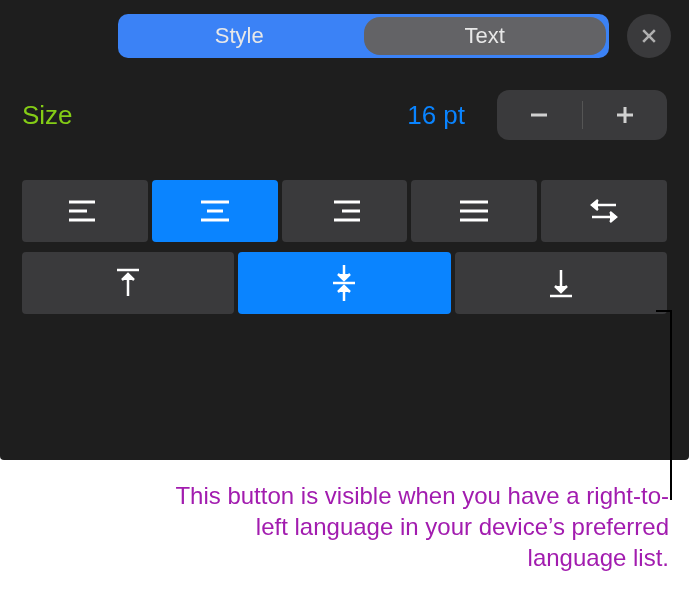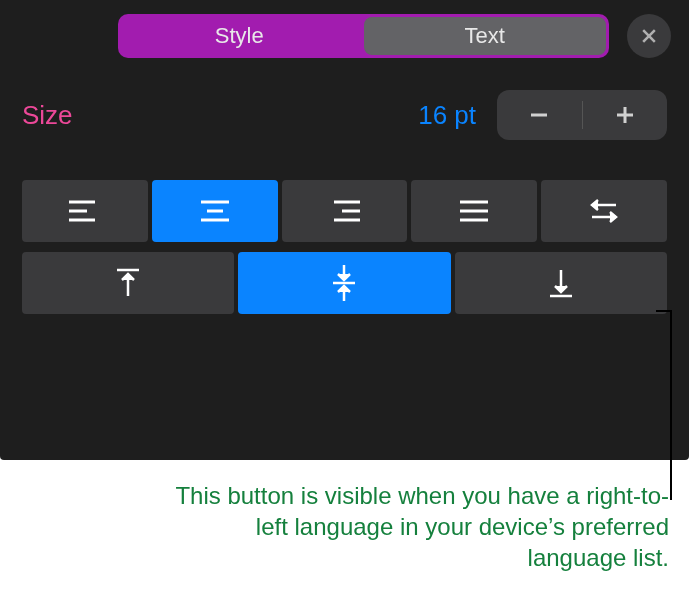--- a/index.html
+++ b/index.html
@@ -16,59 +16,59 @@
   }
   
   .tabs-row {
     display: flex;
     align-items: center;
     padding: 14px 18px 0 18px;
     gap: 18px;
   }
   .seg {
     display: flex;
-    background: #a21caf;
+    background: #3b82f6;
     border-radius: 10px;
     height: 44px;
     flex: 1;
     overflow: hidden;
     margin-left: 100px;
   }
   .seg-item {
     flex: 1;
     display: flex;
     align-items: center;
     justify-content: center;
     font-size: 22px;
     color: #e8e8e8;
     cursor: pointer;
   }
   .seg-item.active {
     background: #636366;
-    border-radius: 8px;
+    border-radius: 16px;
     margin: 3px;
   }
   .close-btn {
     width: 44px; height: 44px;
     border-radius: 50%;
     background: #3a3a3c;
     display: flex; align-items: center; justify-content: center;
     color: #b0b0b0;
   }
   .close-btn svg { width: 20px; height: 20px; stroke: #b0b0b0; stroke-width: 3; }
   
   .row {
     display: flex;
     align-items: center;
     padding: 0 22px;
     margin-top: 32px;
     gap: 18px;
   }
-  .row-label { font-size: 26px; color: #ec4899; flex: 1; }
-  .size-value { font-size: 26px; color: #0a84ff; margin-right: 3px; }
+  .row-label { font-size: 26px; color: #84cc16; flex: 1; }
+  .size-value { font-size: 26px; color: #0a84ff; margin-right: 14px; }
   .stepper {
     display: flex;
     background: #3a3a3c;
     border-radius: 12px;
     height: 50px;
     width: 170px;
     align-items: center;
   }
   .stepper-btn {
     flex: 1; display: flex; align-items: center; justify-content: center;
@@ -129,21 +129,21 @@
     top: 0; left: -14px;
     width: 14px; height: 2px;
     background: #000;
   }
   .callout-text {
     position: absolute;
     top: 480px;
     left: 168px;
     right: 20px;
     font-size: 24px;
-    color: #15803d;
+    color: #a21caf;
     text-align: right;
     line-height: 1.3;
   }
 </style>
 </head>
 <body>
 
 <div class="panel">
 
   <div class="tabs-row">

